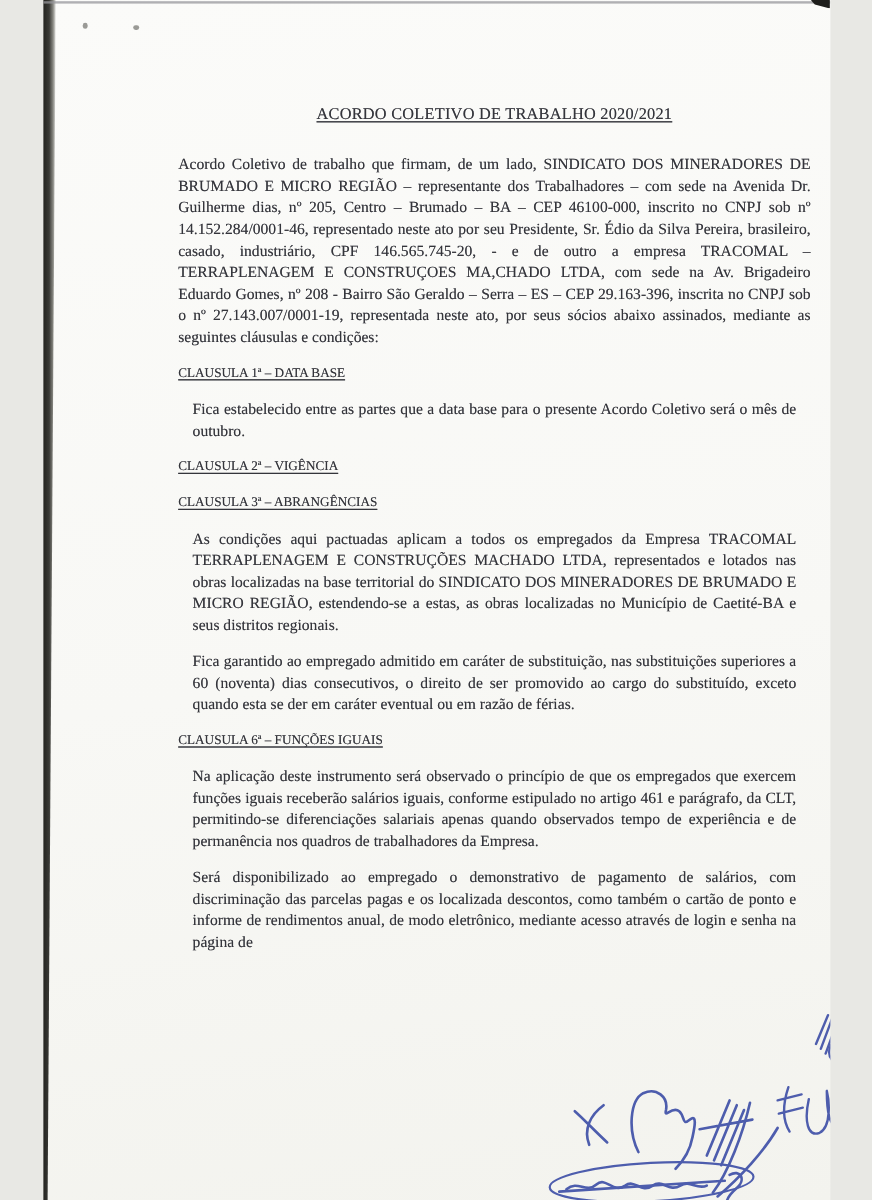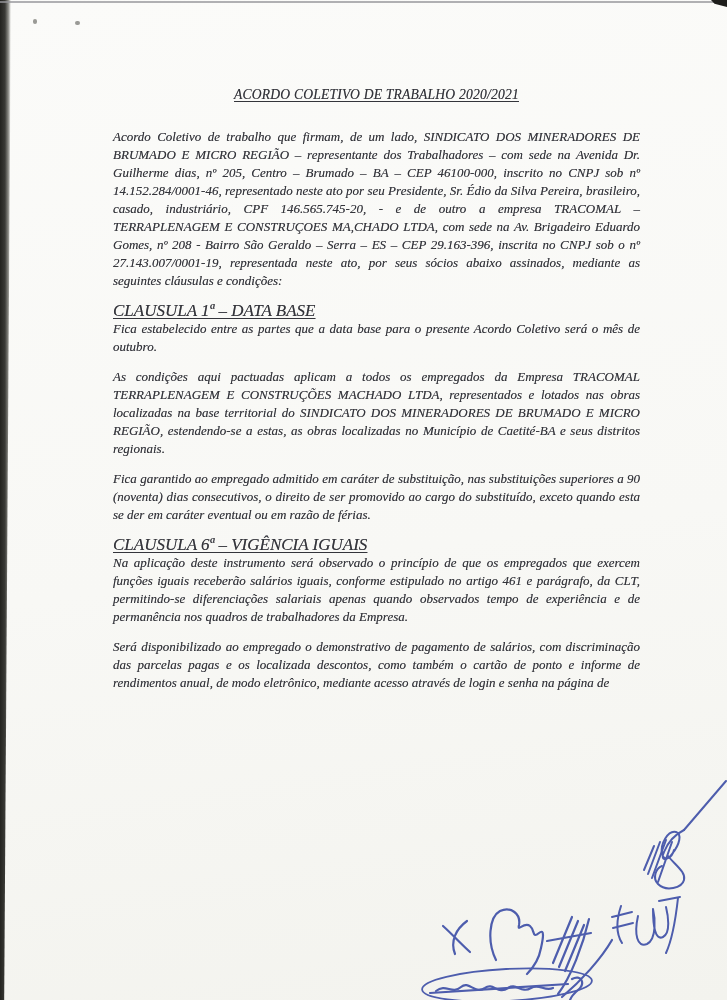--- a/index.html
+++ b/index.html
@@ -1,24 +1,23 @@
 <!DOCTYPE html>
 <html><head>
 <meta charset="utf-8">
 <style>
   html,body{margin:0;padding:0;background:#e8e8e4;}
   .page{
     position:relative;
-    width:727px;height:1000px;
+    width:656px;height:1000px;
     margin:0 auto;
     background:linear-gradient(172deg,#fbfbf9 0%,#f8f8f5 55%,#f3f3ee 100%);
     overflow:hidden;
     font-family:"Liberation Serif","DejaVu Serif",serif;
     color:#34353b;
-    font-style:italic;
   }
   
   .edge-left{
     position:absolute;left:0;top:0;width:11px;height:100%;
     background:linear-gradient(90deg,#23231f 0%,#3a3a36 45%,#8a8a84 75%,rgba(138,138,132,0) 100%);
     clip-path:polygon(0 0,100% 0,38% 100%,0 100%);
   }
   .edge-top{position:absolute;left:0;top:1px;width:100%;height:2px;background:#97979b;opacity:.75;}
   .corner-tr{
     position:absolute;right:0;top:0;width:16px;height:7px;background:#1d1d1b;
@@ -34,25 +33,25 @@
     text-shadow:0 0 .4px rgba(45,46,56,.55);
   }
   .doc-title{
     font-size:13.6px;font-weight:normal;text-align:center;
     letter-spacing:.2px;margin:0 0 24px 0;
     text-decoration:underline;text-underline-offset:2px;
   }
   .intro{margin:0 0 12px 0;}
   .clause{margin-top:12px;}
   .clause h2{
-    font-size:17px;font-weight:normal;margin:0;line-height:18px;
+    font-size:11px;font-weight:normal;margin:0;line-height:18px;
     text-decoration:underline;text-underline-offset:2px;
     text-align:left;
   }
-  .clause p{margin:0;}
+  .clause p{margin:12px;}
   
   .sig-overlay{position:absolute;left:0;top:0;width:727px;height:1000px;pointer-events:none;}
   .sig-stroke{fill:none;stroke-linecap:round;stroke-linejoin:round;opacity:.9;}
 </style>
 </head>
 <body>
 
 <div class="page">
 
   <div class="edge-left"></div>
@@ -65,35 +64,37 @@
     <h1 class="doc-title">ACORDO COLETIVO DE TRABALHO 2020/2021</h1>
 
     <p class="intro">Acordo Coletivo de trabalho que firmam, de um lado, SINDICATO DOS MINERADORES DE BRUMADO E MICRO REGIÃO – representante dos Trabalhadores – com sede na Avenida Dr. Guilherme dias, nº 205, Centro – Brumado – BA – CEP 46100-000, inscrito no CNPJ sob nº 14.152.284/0001-46, representado neste ato por seu Presidente, Sr. Édio da Silva Pereira, brasileiro, casado, industriário, CPF 146.565.745-20, - e de outro a empresa TRACOMAL – TERRAPLENAGEM E CONSTRUÇOES MA,CHADO LTDA, com sede na Av. Brigadeiro Eduardo Gomes, nº 208 - Bairro São Geraldo – Serra – ES – CEP 29.163-396, inscrita no CNPJ sob o nº 27.143.007/0001-19, representada neste ato, por seus sócios abaixo assinados, mediante as seguintes cláusulas e condições:</p>
 
     <section class="clause">
       <h2>CLAUSULA 1ª – DATA BASE</h2>
       <p>Fica estabelecido entre as partes que a data base para o presente Acordo Coletivo será o mês de outubro.</p>
     </section>
 
     <section class="clause">
+      <h2>CLAUSULA 2ª – VIGÊNCIA</h2>
     </section>
 
     <section class="clause">
+      <h2>CLAUSULA 3ª – ABRANGÊNCIAS</h2>
       <p>As condições aqui pactuadas aplicam a todos os empregados da Empresa TRACOMAL TERRAPLENAGEM E CONSTRUÇÕES MACHADO LTDA, representados e lotados nas obras localizadas na base territorial do SINDICATO DOS MINERADORES DE BRUMADO E MICRO REGIÃO, estendendo-se a estas, as obras localizadas no Município de Caetité-BA e seus distritos regionais.</p>
     </section>
 
     <section class="clause">
     </section>
 
     <section class="clause">
-      <p>Fica garantido ao empregado admitido em caráter de substituição, nas substituições superiores a 90 (noventa) dias consecutivos, o direito de ser promovido ao cargo do substituído, exceto quando esta se der em caráter eventual ou em razão de férias.</p>
+      <p>Fica garantido ao empregado admitido em caráter de substituição, nas substituições superiores a 60 (noventa) dias consecutivos, o direito de ser promovido ao cargo do substituído, exceto quando esta se der em caráter eventual ou em razão de férias.</p>
     </section>
 
     <section class="clause">
-      <h2>CLAUSULA 6ª – VIGÊNCIA IGUAIS</h2>
+      <h2>CLAUSULA 6ª – FUNÇÕES IGUAIS</h2>
       <p>Na aplicação deste instrumento será observado o princípio de que os empregados que exercem funções iguais receberão salários iguais, conforme estipulado no artigo 461 e parágrafo, da CLT, permitindo-se diferenciações salariais apenas quando observados tempo de experiência e de permanência nos quadros de trabalhadores da Empresa.</p>
     </section>
 
     <section class="clause">
       <p>Será disponibilizado ao empregado o demonstrativo de pagamento de salários, com discriminação das parcelas pagas e os localizada descontos, como também o cartão de ponto e informe de rendimentos anual, de modo eletrônico, mediante acesso através de login e senha na página de</p>
     </section>
   </div>
 
   <svg class="sig-overlay" viewBox="0 0 727 1000" aria-hidden="true">
 

